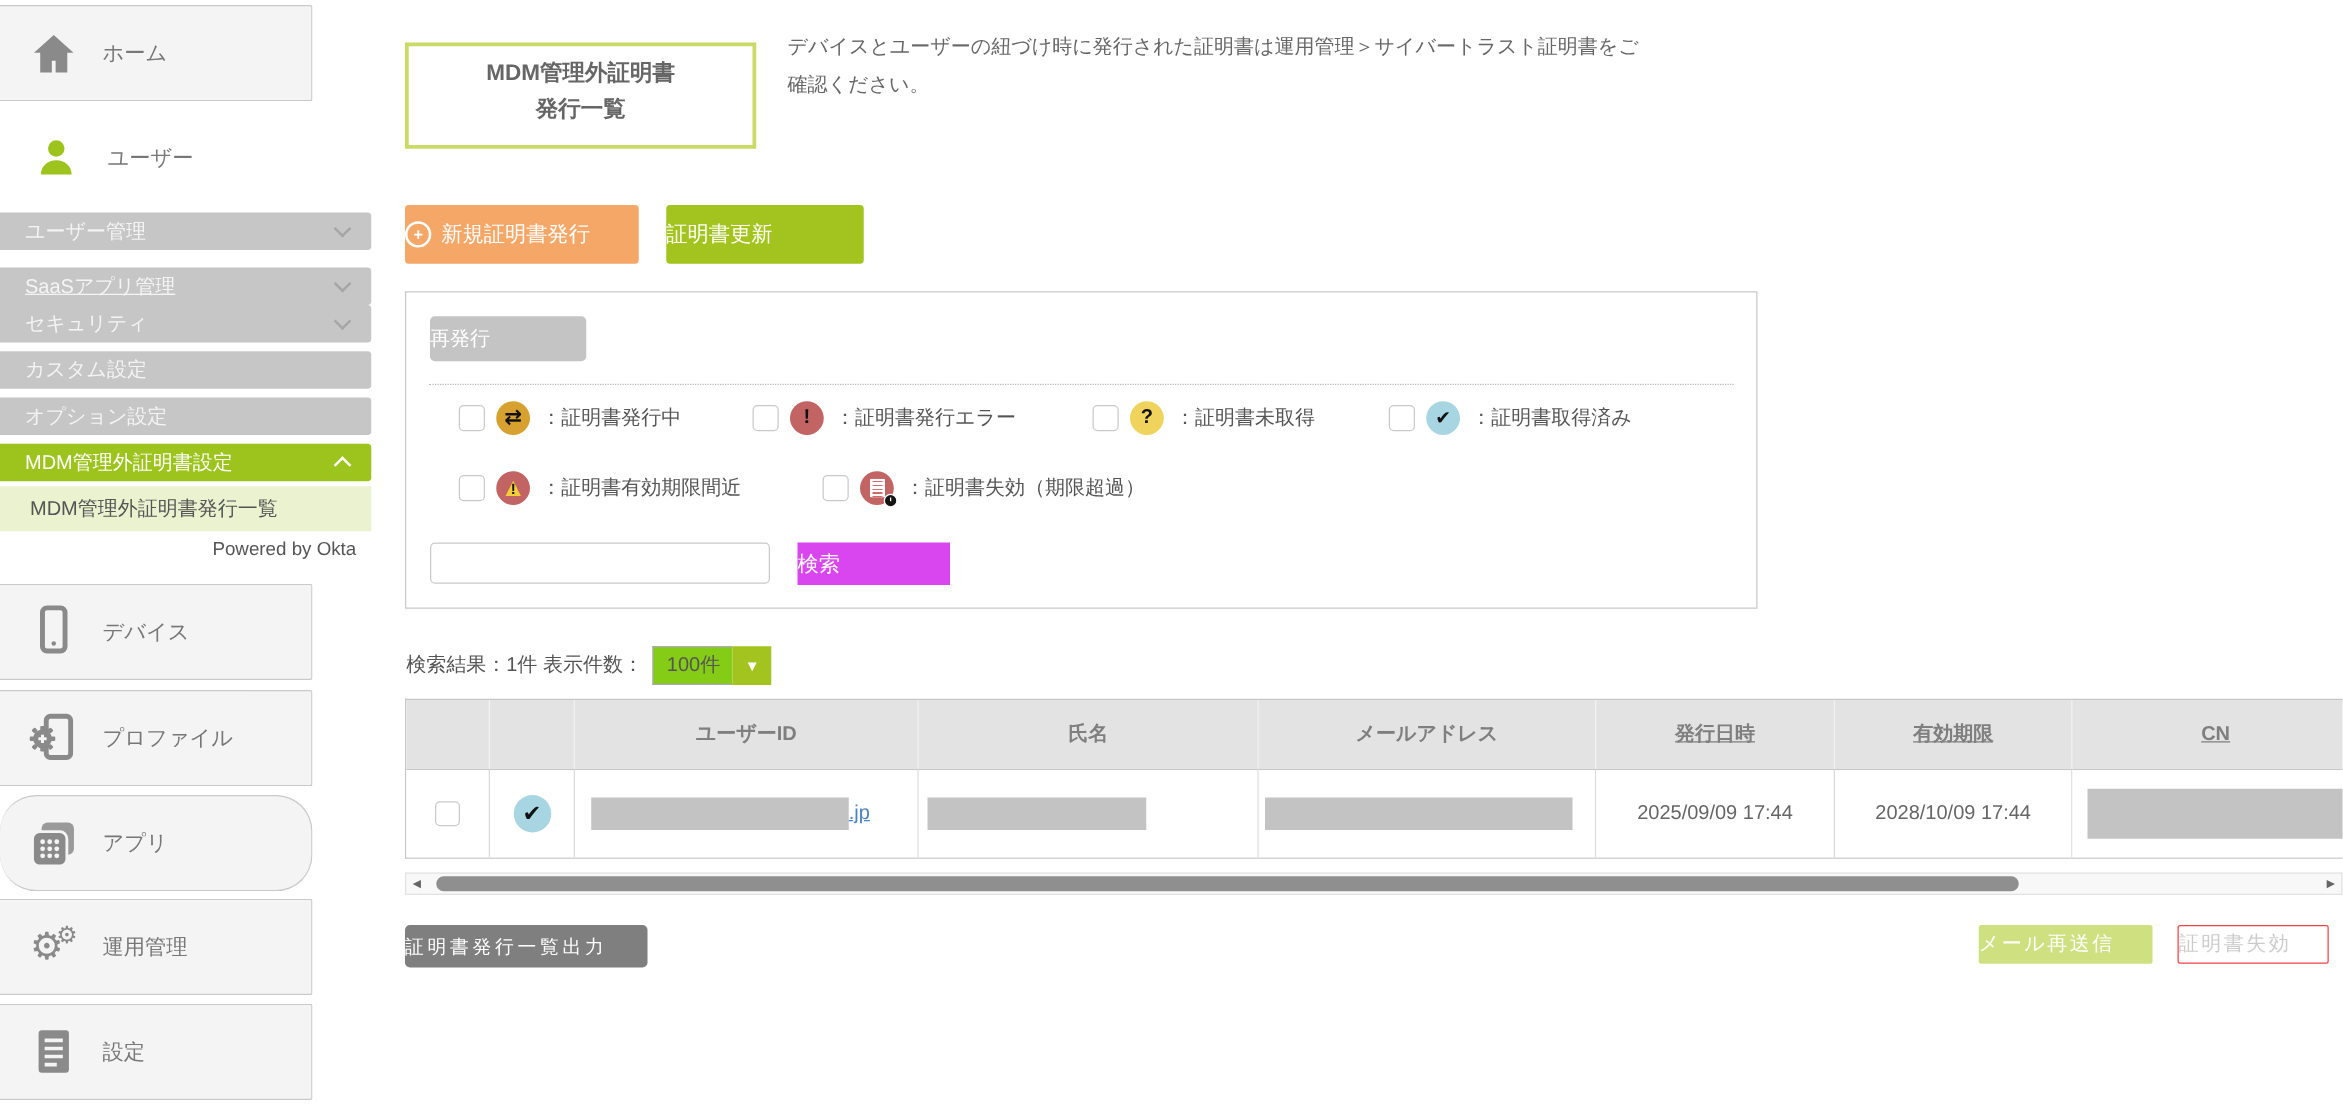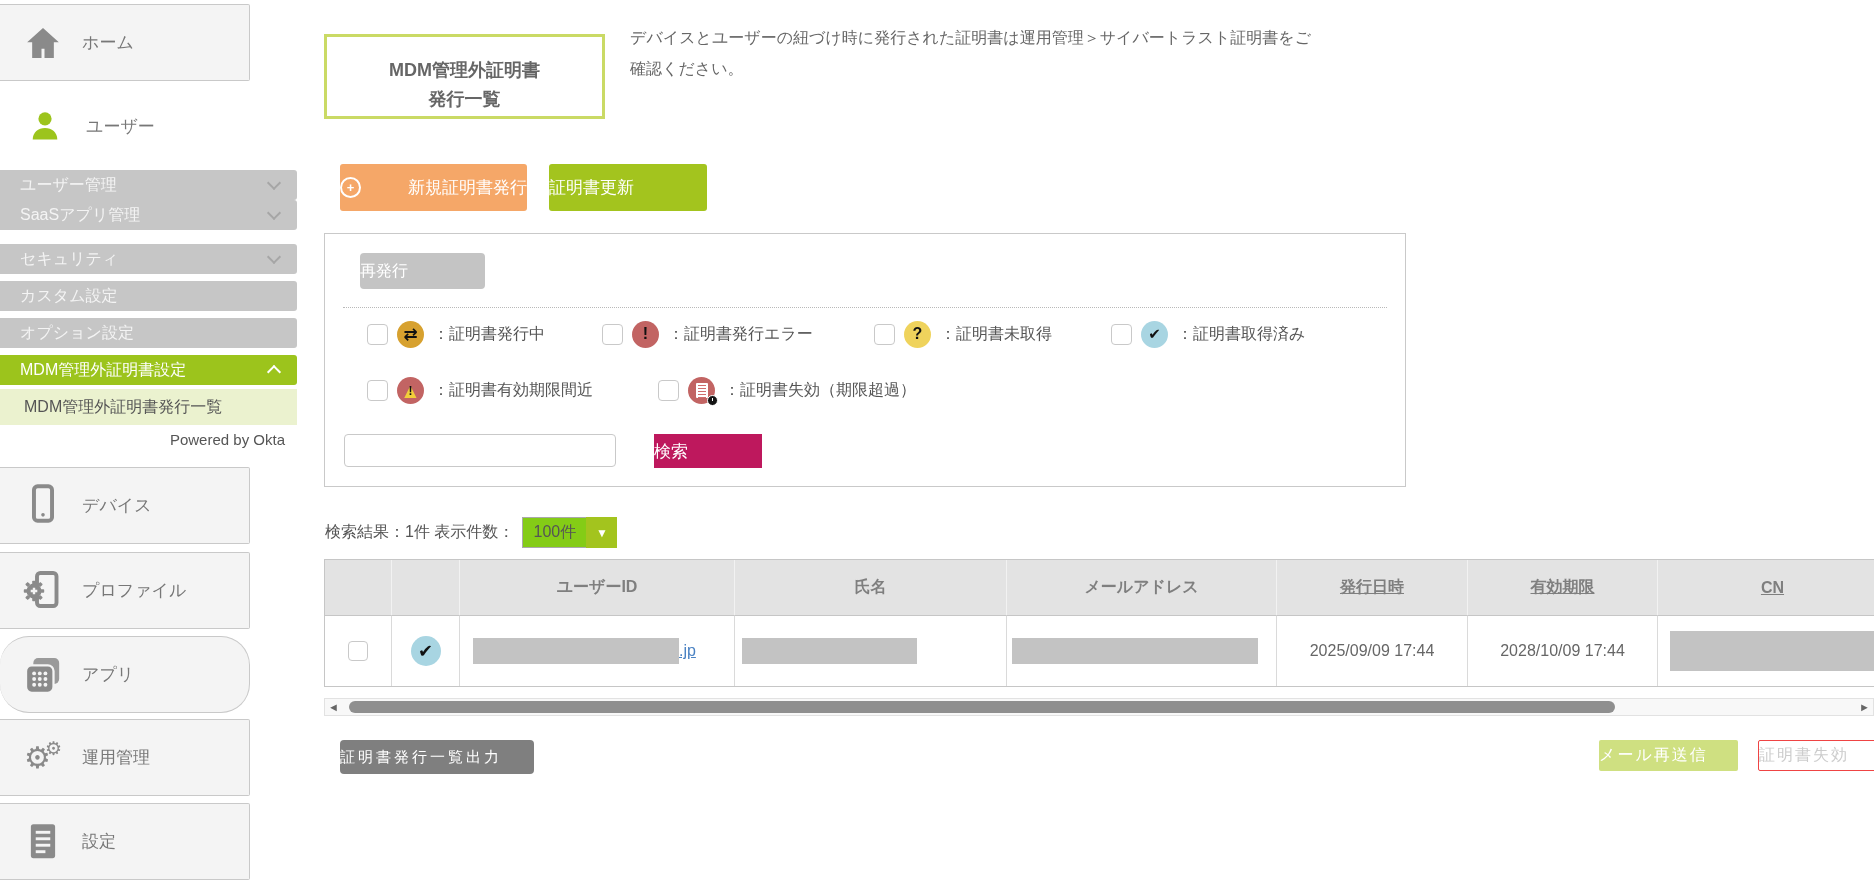--- a/index.html
+++ b/index.html
@@ -40,26 +40,26 @@
   }
   .powered { position:absolute; left:0; top:431px; width:285px; text-align:right;
     font-size:15px; color:#555; }
 
   .gear-txt { color:#8a8a8a; line-height:1; }
 
   
   .title-box {
     left:324px; top:34px; width:281px; height:85px; box-sizing:border-box;
     border:3px solid #cada65; background:#fff; text-align:center;
-    font-size:18px; font-weight:bold; color:#666; line-height:1.6; padding-top:19px;
+    font-size:18px; font-weight:bold; color:#666; line-height:1.6; padding-top:7px;
   }
   .desc { left:630px; top:22px; width:780px; font-size:16px; color:#666; line-height:31px; }
 
   
-  .btn { display:flex; align-items:center; justify-content:space-between; color:#fff; cursor:default; box-sizing:border-box;margin-left:16px; }
+  .btn { display:flex; align-items:center; justify-content:flex-start; color:#fff; cursor:default; box-sizing:border-box; }
   .btn-new { left:324px; top:164px; width:187px; height:47px; background:#f5a768; border-radius:3px; font-size:17px; gap:8px; }
   .plus-ring { width:17px; height:17px; border:2px solid #fff; border-radius:50%;
     display:flex; align-items:center; justify-content:center; font-size:13px; font-weight:bold; line-height:1; }
   .plus-ring::before { content:"+"; }
   .btn-renew { left:533px; top:164px; width:158px; height:47px; background:#a3c41e; border-radius:3px; font-size:17px; }
 
   
   .filter-panel { left:324px; top:233px; width:1082px; height:254px;
     border:1px solid #c9c9c9; box-sizing:border-box; background:#fff; }
   .btn-reissue { position:absolute; left:19px; top:19px; width:125px; height:36px;
@@ -77,21 +77,21 @@
   .tri-ex { position:absolute; top:7px; left:50%; transform:translateX(-50%); color:#111; font-size:12px; font-weight:bold; }
   .doc { width:12px; height:15px; background:#fff; border-radius:1px; position:relative;
     background-image:repeating-linear-gradient(to bottom, transparent 0 2px, #cf6d6d 2px 3px);
     background-size:8px 100%; background-position:2px 0; background-repeat:no-repeat; }
   .clock { position:absolute; right:-3px; bottom:-2px; width:9px; height:9px; border-radius:50%;
     background:#141414; border:1px solid #fff; }
   .clock::before { content:""; position:absolute; left:4px; top:2px; width:1px; height:3px; background:#fff; }
   .ltext { font-size:16px; color:#555; white-space:nowrap; }
   .search-input { position:absolute; left:19px; top:200px; width:272px; height:33px; box-sizing:border-box;
     border:1px solid #c9c9c9; border-radius:4px; font-size:15px; padding:0 8px; outline:none; color:#444; }
-  .btn-search { position:absolute; left:313px; top:200px; width:108px; height:34px; background:#be185d; font-size:17px; }
+  .btn-search { position:absolute; left:313px; top:200px; width:122px; height:34px; background:#d946ef; font-size:17px; }
 
   
   .results { left:325px; top:517px; display:flex; align-items:center; gap:8px; font-size:16px; color:#555; }
   .page-select { display:flex; align-items:stretch; height:31px; }
   .ps-value { width:64px; background:#84cc16; border:1px solid #a9a9a9; border-right:none; box-sizing:border-box;
     display:flex; align-items:center; justify-content:center; font-size:16px; color:#555; }
   .ps-arrow { width:31px; background:#a3c41e; display:flex; align-items:center; justify-content:center;
     color:#fff; font-size:12px; }
 
   
@@ -147,21 +147,21 @@
           <path fill="#9cc41c" d="M3.8 21c0-4.6 3.7-7.6 8.2-7.6s8.2 3 8.2 7.6z"></path>
         </svg>
     </span>
     <span class="lbl">ユーザー</span>
   </div>
 
   <div class="side-bar-item" style="top:170px;">
     <span>ユーザー管理</span>
     <span class="chev down"></span>
   </div>
-  <div class="side-bar-item" style="top:200px;">
+  <div class="side-bar-item" style="top:214px;text-decoration:underline;">
     <span>SaaSアプリ管理</span>
     <span class="chev down"></span>
   </div>
   <div class="side-bar-item" style="top:244px;">
     <span>セキュリティ</span>
     <span class="chev down"></span>
   </div>
   <div class="side-bar-item" style="top:281px;">
     <span>カスタム設定</span>
   </div>

